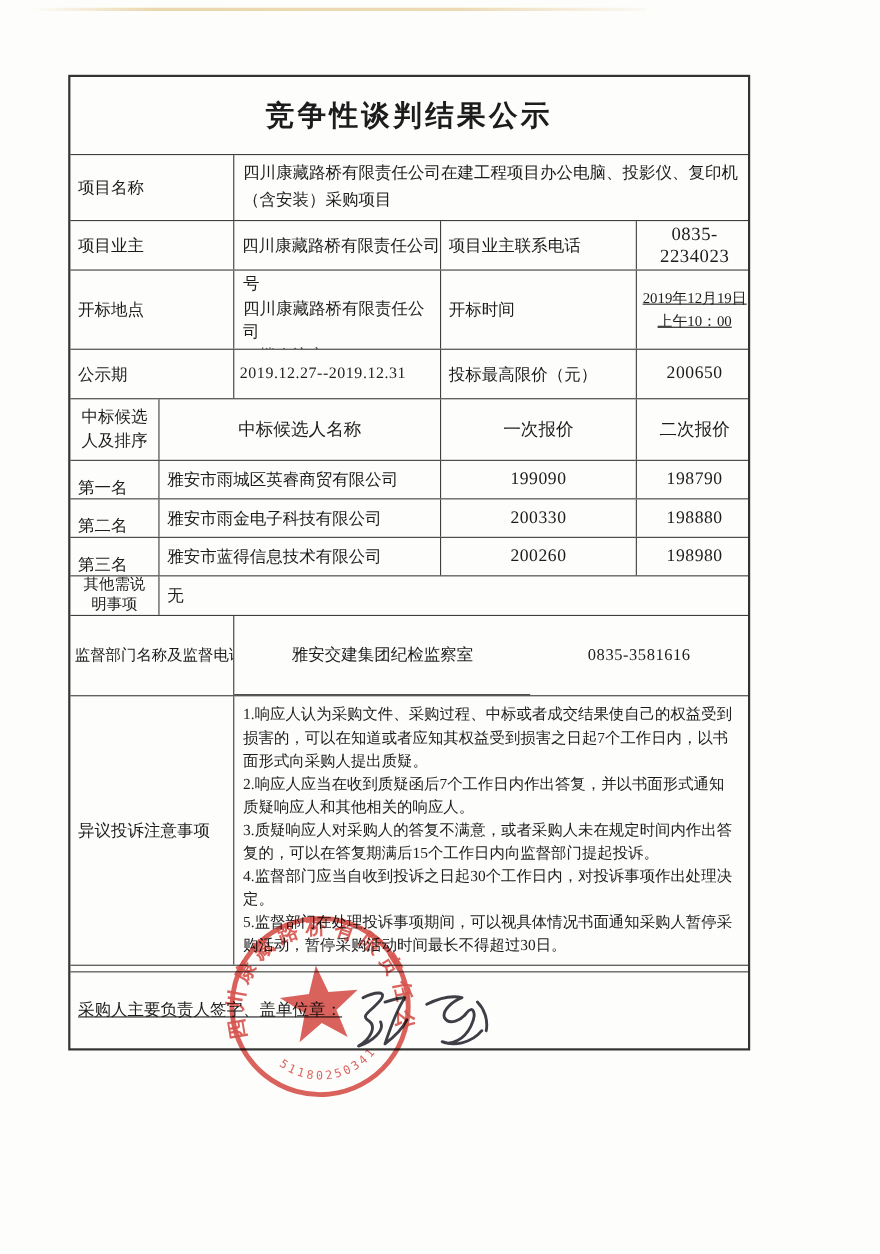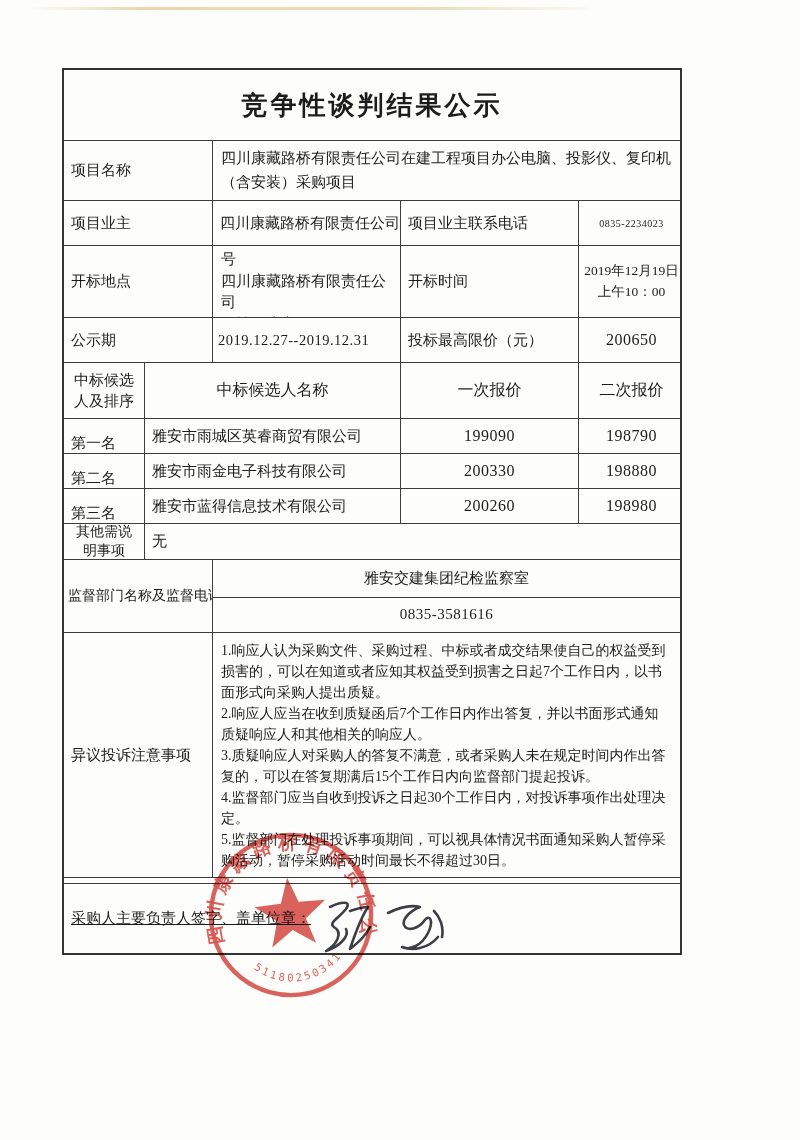--- a/index.html
+++ b/index.html
@@ -30,21 +30,21 @@
   .w256{width:256px;flex:0 0 256px;}
   .grow{flex:1 1 auto;}
   .title-row{height:70px;}
   .title-cell{width:100%;justify-content:center;font-size:26px;font-weight:bold;letter-spacing:3px;}
   .h60{height:60px;} .h45{height:45px;} .h72{height:72px;} .h56{height:56px;}
   .h35{height:35px;} .h36{height:36px;} .h73{height:73px;} .h245{height:245px;}
   .h70{height:70px;text-decoration:underline;} .h6{height:6px;}
   .wrap2{display:block;align-self:center;text-align:center;font-size:15px;line-height:1.35;padding:0 6px;}
   .multiline{display:block;align-self:center;white-space:pre-line;}
   .sup-label{white-space:nowrap;overflow:hidden;font-size:14px;padding-left:4px;}
-  .sup-right{flex:1 1 auto;display:flex;flex-direction:column;border-left:1px solid var(--line);}
+  .sup-right{flex:1 1 auto;display:flex;flex-direction:row;border-left:1px solid var(--line);}
   .sup-sub{flex:1 1 auto;display:flex;align-items:center;justify-content:center;font-size:15px;}
   .sup-sub:first-child{border-bottom:1px solid var(--line);}
   .objection-text{display:block;align-self:center;font-size:14px;line-height:1.5;padding:6px 10px 6px 8px;}
   .objection-text div{margin:0;}
   .num{letter-spacing:.5px;}
   .sig-row-cell{width:100%;font-size:15px;padding-left:7px;}
   .stamp{position:absolute;left:202px;top:826px;width:178px;height:178px;
     mix-blend-mode:multiply;opacity:.9;transform:rotate(-6deg);}
   .signature{position:absolute;left:316px;top:893px;width:140px;height:72px;mix-blend-mode:multiply;}
 </style>
@@ -64,33 +64,33 @@
       <div class="cell w148 lbl">项目名称</div>
       <div class="cell grow">
           <span class="val" style="display:block;align-self:center;">四川康藏路桥有限责任公司在建工程项目办公电脑、投影仪、复印机（含安装）采购项目</span>
         </div>
     </div>
 
     <div class="t-row h45">
       <div class="cell w148 lbl">项目业主</div>
       <div class="cell w188 lbl">四川康藏路桥有限责任公司</div>
       <div class="cell w178 lbl">项目业主联系电话</div>
-      <div class="cell w106 ctr num" style="font-size:10px;">0835-2234023</div>
+      <div class="cell w106 ctr num" style="font-size:17px;">0835-2234023</div>
     </div>
 
     <div class="t-row h72">
       <div class="cell w148 lbl">开标地点</div>
       <div class="cell w188">
           <span class="val multiline" style="line-height:1.45;">雅安市雨城区城后路134号
 四川康藏路桥有限责任公司
 二楼会议室</span>
         </div>
       <div class="cell w178 lbl">开标时间</div>
       <div class="cell w106 ctr">
-          <span class="multiline" style="font-size:13.5px;text-align:center;line-height:1.5;">2019年12月19日
+          <span class="multiline" style="font-size:13.5px;text-align:center;line-height:1.5;text-decoration:underline;">2019年12月19日
 上午10：00</span>
         </div>
     </div>
 
     <div class="t-row h45">
       <div class="cell w148 lbl">公示期</div>
       <div class="cell w188 lbl num" style="font-size:14.5px;padding-left:5px;">2019.12.27--2019.12.31</div>
       <div class="cell w178 lbl">投标最高限价（元）</div>
       <div class="cell w106 ctr num">200650</div>
     </div>

